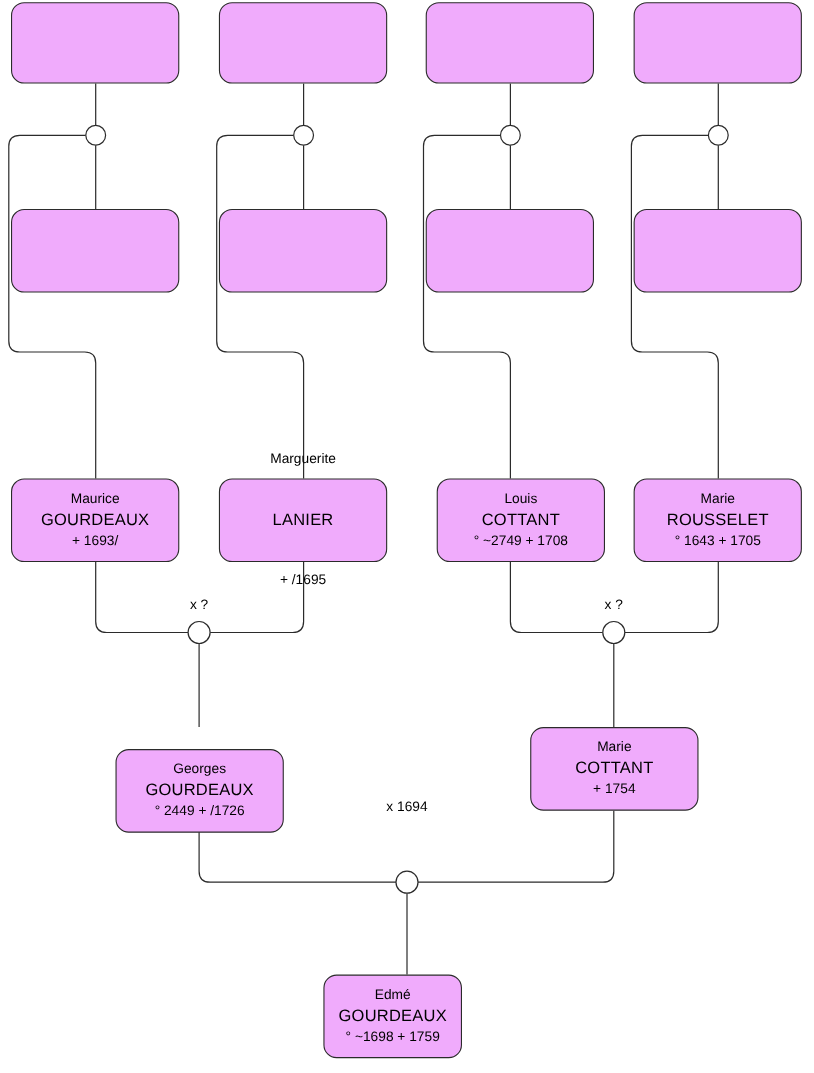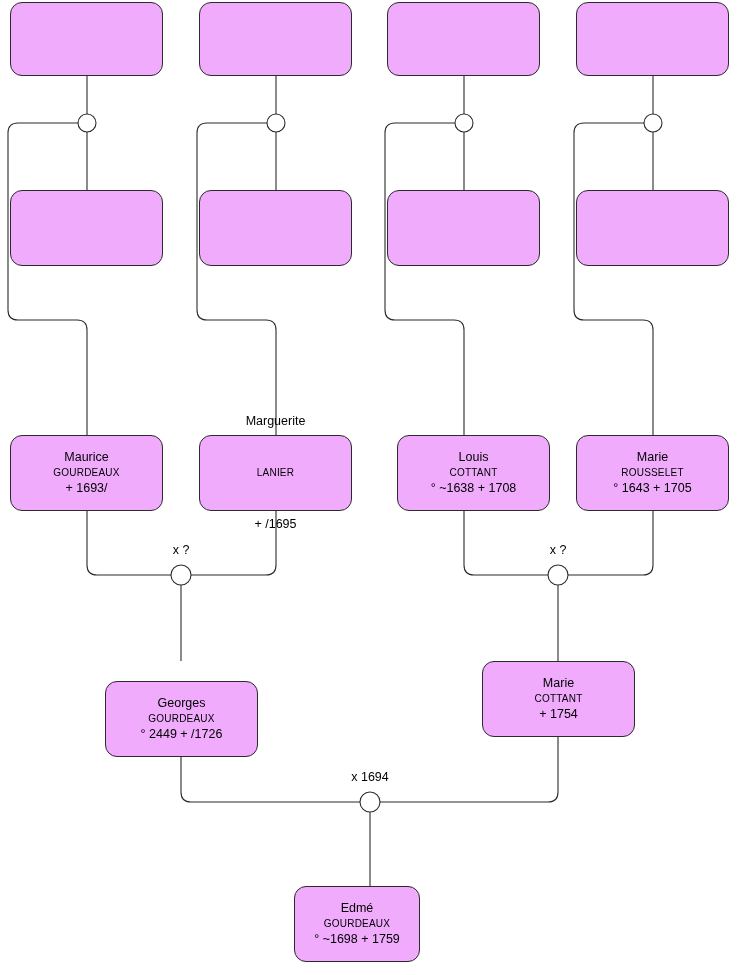--- a/index.html
+++ b/index.html
@@ -36,21 +36,21 @@
     align-items: center;
     justify-content: center;
     text-align: center;
     color: #000000;
     line-height: 1.38;
   }
   .person-given {
     font-size: 12.5px;
   }
   .person-surname {
-    font-size: 10px;
+    font-size: 15px;
     letter-spacing: 0.2px;
   }
   .person-dates {
     font-size: 12.5px;
   }
   .person-box.empty-box {
     display: block;
   }
   .union-label {
     position: absolute;
@@ -115,21 +115,21 @@
         <div class="person-dates">+ 1693/</div>
       </div>
       <div class="person-box" style="left: 199px; top: 435px; width: 153px; height: 76px; gap: 36px;">
         <div class="person-given">Marguerite</div>
         <div class="person-surname">LANIER</div>
         <div class="person-dates">+ /1695</div>
       </div>
       <div class="person-box" style="left: 387px; top: 435px; width: 153px; height: 76px; margin-left: 10px;">
         <div class="person-given">Louis</div>
         <div class="person-surname">COTTANT</div>
-        <div class="person-dates">° ~1638 + 1708</div>
+        <div class="person-dates">° ~2749 + 1708</div>
       </div>
       <div class="person-box" style="left: 576px; top: 435px; width: 153px; height: 76px;">
         <div class="person-given">Marie</div>
         <div class="person-surname">ROUSSELET</div>
         <div class="person-dates">° 1643 + 1705</div>
       </div>
       <div class="person-box" style="left: 105px; top: 681px; width: 153px; height: 76px;">
         <div class="person-given">Georges</div>
         <div class="person-surname">GOURDEAUX</div>
         <div class="person-dates">° 2449 + /1726</div>
@@ -141,16 +141,16 @@
       </div>
       <div class="person-box" style="left: 294px; top: 886px; width: 126px; height: 76px;">
         <div class="person-given">Edmé</div>
         <div class="person-surname">GOURDEAUX</div>
         <div class="person-dates">° ~1698 + 1759</div>
       </div>
     </div>
   <div id="label-layer">
       <div class="union-label" style="left: 181px; top: 543px;">x ?</div>
       <div class="union-label" style="left: 558px; top: 543px;">x ?</div>
-      <div class="union-label" style="left: 370px; top: 770px;">x 1694</div>
+      <div class="union-label" style="left: 370px; top: 726px;">x 1694</div>
     </div>
 
 </div>
 
 </body></html>

